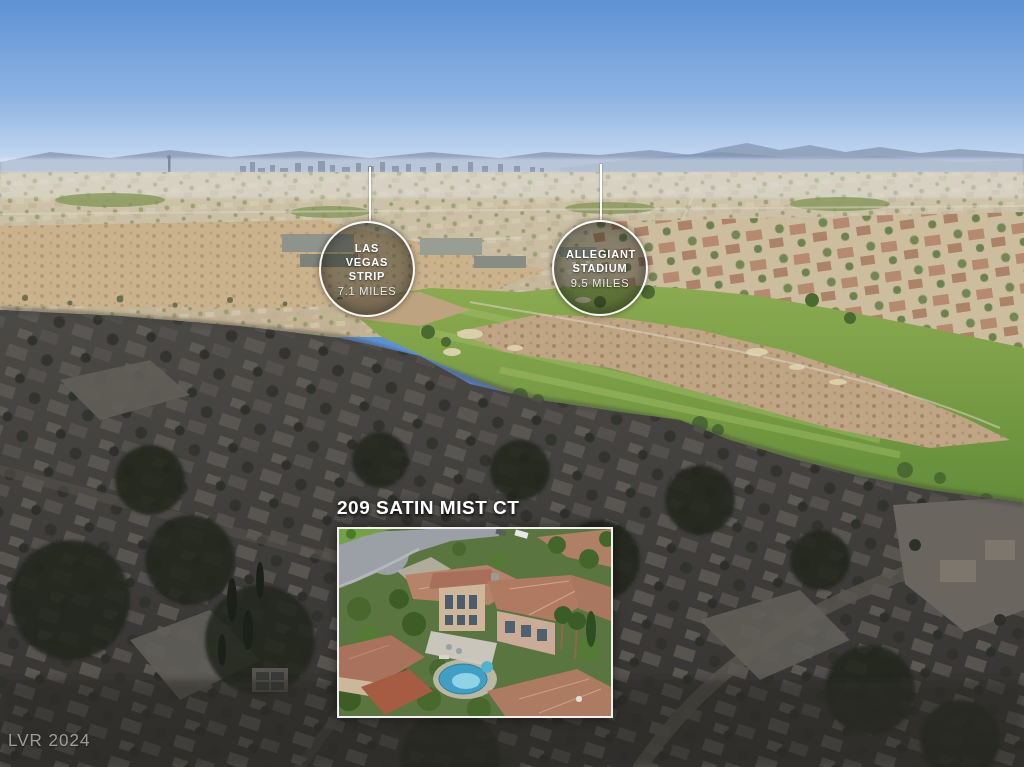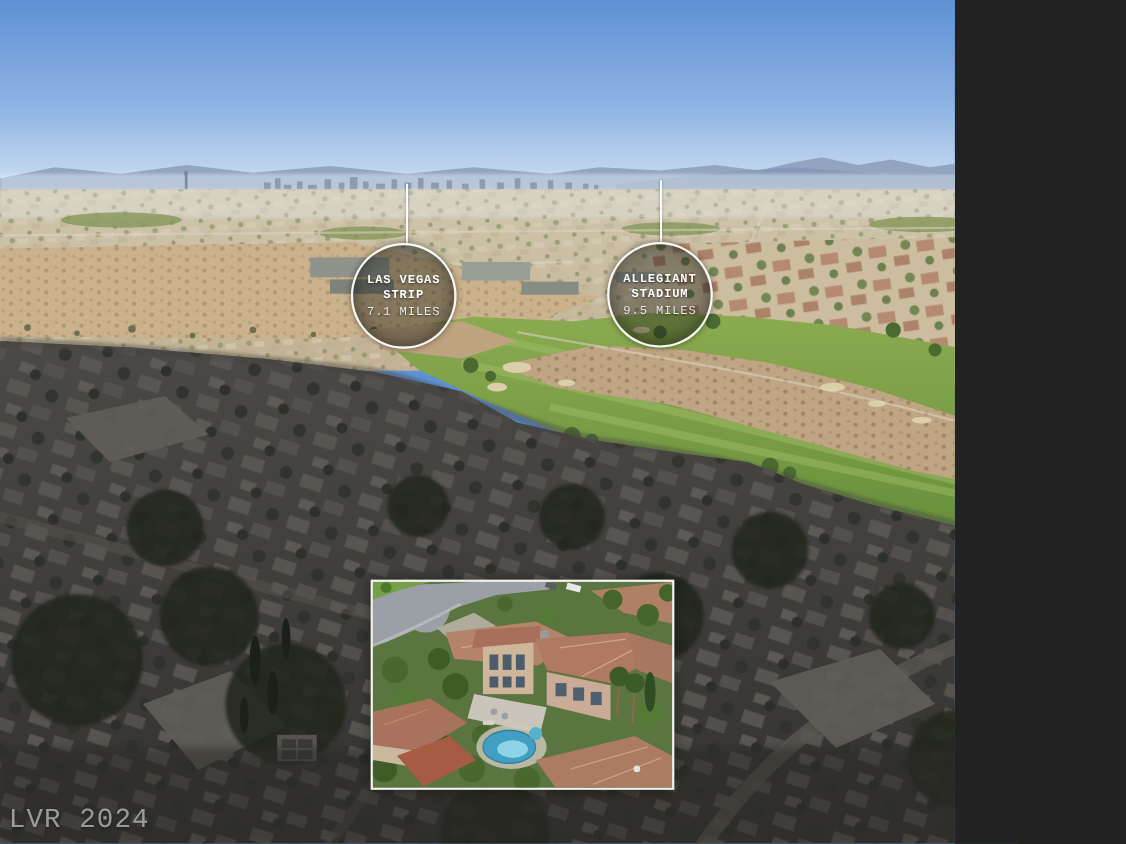--- a/index.html
+++ b/index.html
@@ -1,18 +1,18 @@
 <!DOCTYPE html>
 <html><head>
 <meta charset="utf-8">
 <style>
   html,body{margin:0;padding:0;background:#222;}
   #stage{
-    position:relative;width:868px;height:767px;overflow:hidden;
-    font-family:Liberation Mono, monospace;background:#5e91d4;
+    position:relative;width:1024px;height:767px;overflow:hidden;
+    font-family:Liberation Sans, sans-serif;background:#5e91d4;
   }
   #scene-svg{position:absolute;left:0;top:0;}
   
   .leader-line{
     position:absolute;width:2px;background:rgba(255,255,255,.95);
     box-shadow:0 0 2px rgba(0,0,0,.45);
   }
   #leader-strip{left:369px;top:167px;height:56px;}
   #leader-stadium{left:600px;top:164px;height:58px;}
   
@@ -42,21 +42,21 @@
   }
   
   #inset-frame{
     position:absolute;left:337px;top:527px;width:272px;height:187px;
     border:2px solid #f2f2f2;box-shadow:0 0 10px rgba(0,0,0,.5);
     background:#5a7440;
   }
   #inset-frame svg{display:block;}
   
   #watermark{
-    position:absolute;left:8px;top:731px;font-size:25px;letter-spacing:1px;
+    position:absolute;left:8px;top:731px;font-size:17px;letter-spacing:1px;
     color:rgba(228,228,228,.62);text-shadow:0 1px 2px rgba(0,0,0,.4);
   }
 </style>
 </head>
 <body>
 
 <div id="stage">
 
   <svg id="scene-svg" width="1024" height="767" viewBox="0 0 1024 767">
     <defs>
@@ -314,20 +314,21 @@
   <div class="callout" id="callout-strip">
     <div class="callout-title">LAS VEGAS STRIP</div>
     <div class="callout-distance">7.1 MILES</div>
   </div>
 
   <div class="callout" id="callout-stadium">
     <div class="callout-title">ALLEGIANT STADIUM</div>
     <div class="callout-distance">9.5 MILES</div>
   </div>
 
+  <div id="address-label">209 SATIN MIST CT</div>
 
   <div id="inset-frame">
     <svg width="272" height="187" viewBox="0 0 272 187">
       <defs>
           <filter id="bi">
             <feGaussianBlur stdDeviation="0.5"></feGaussianBlur>
           </filter>
         </defs>
       <g filter="url(#bi)">
         <rect x="0" y="0" width="272" height="187" fill="#5a7440"></rect>

